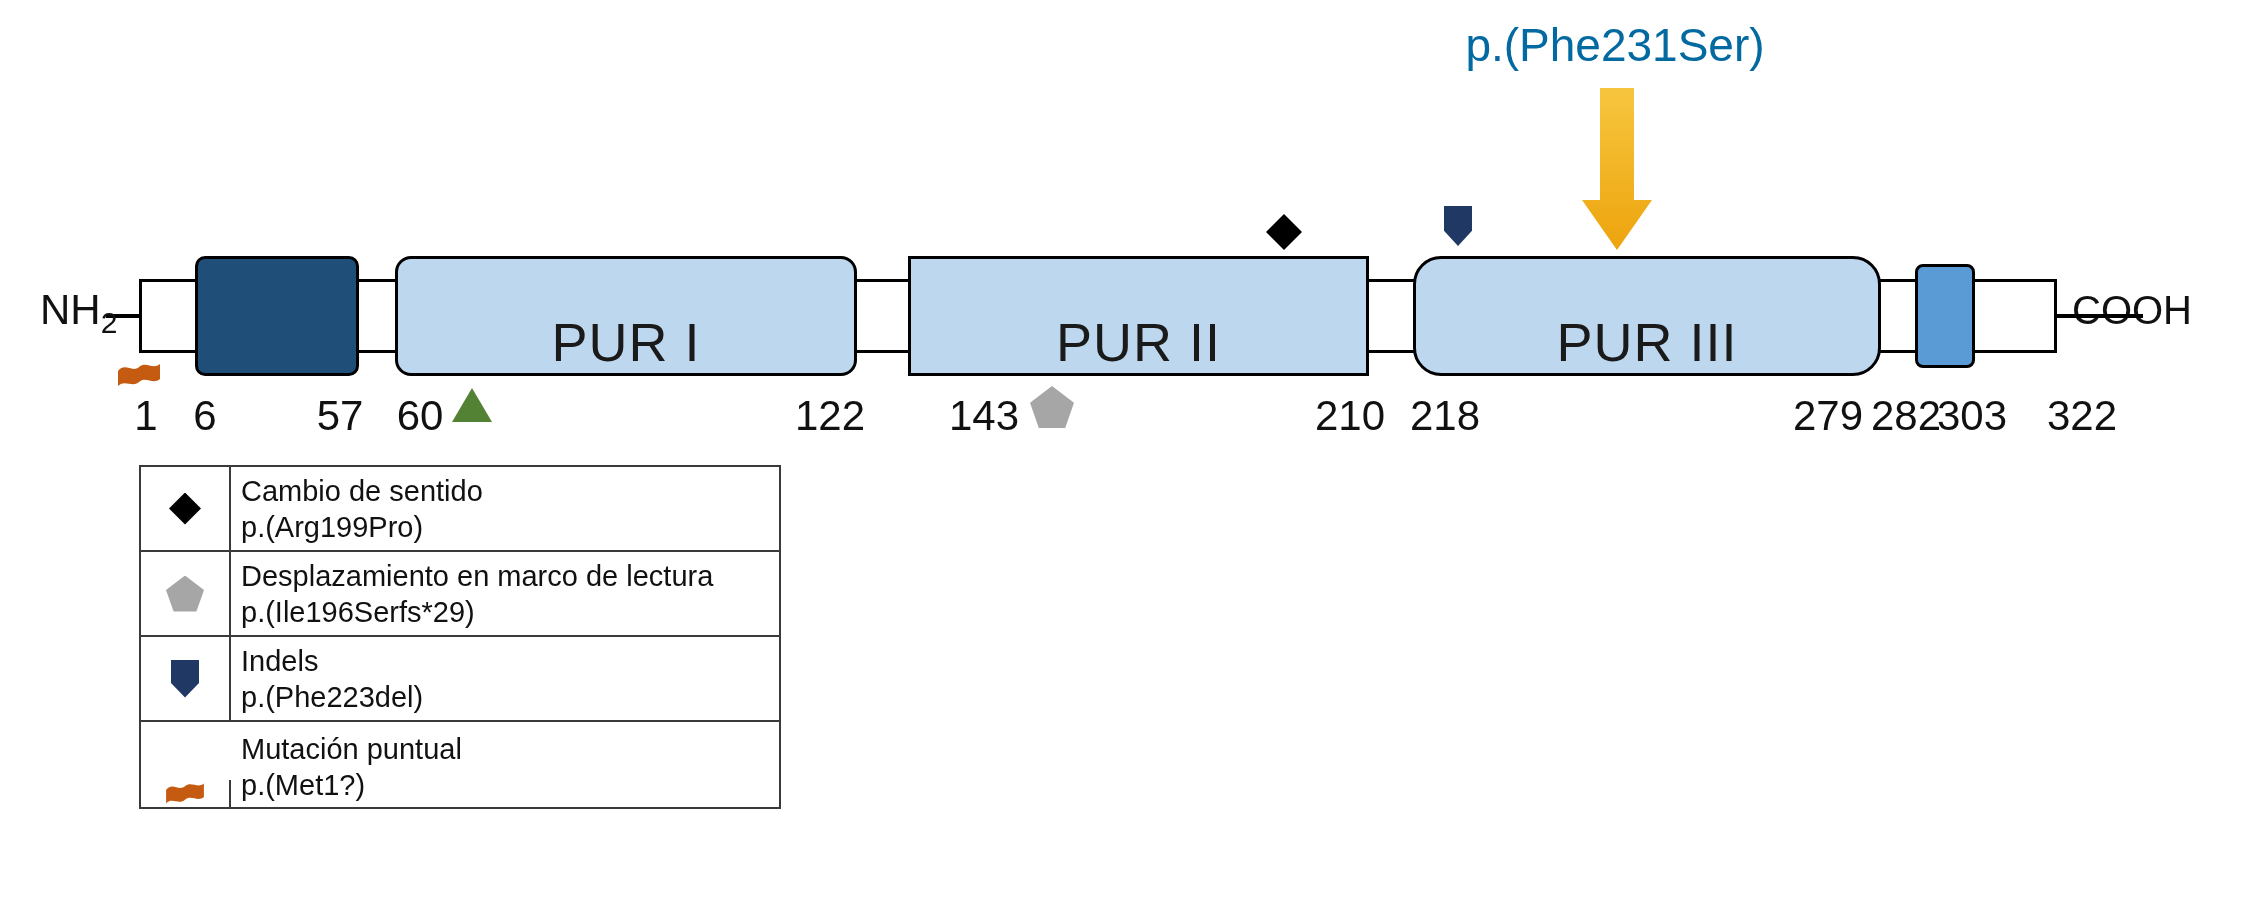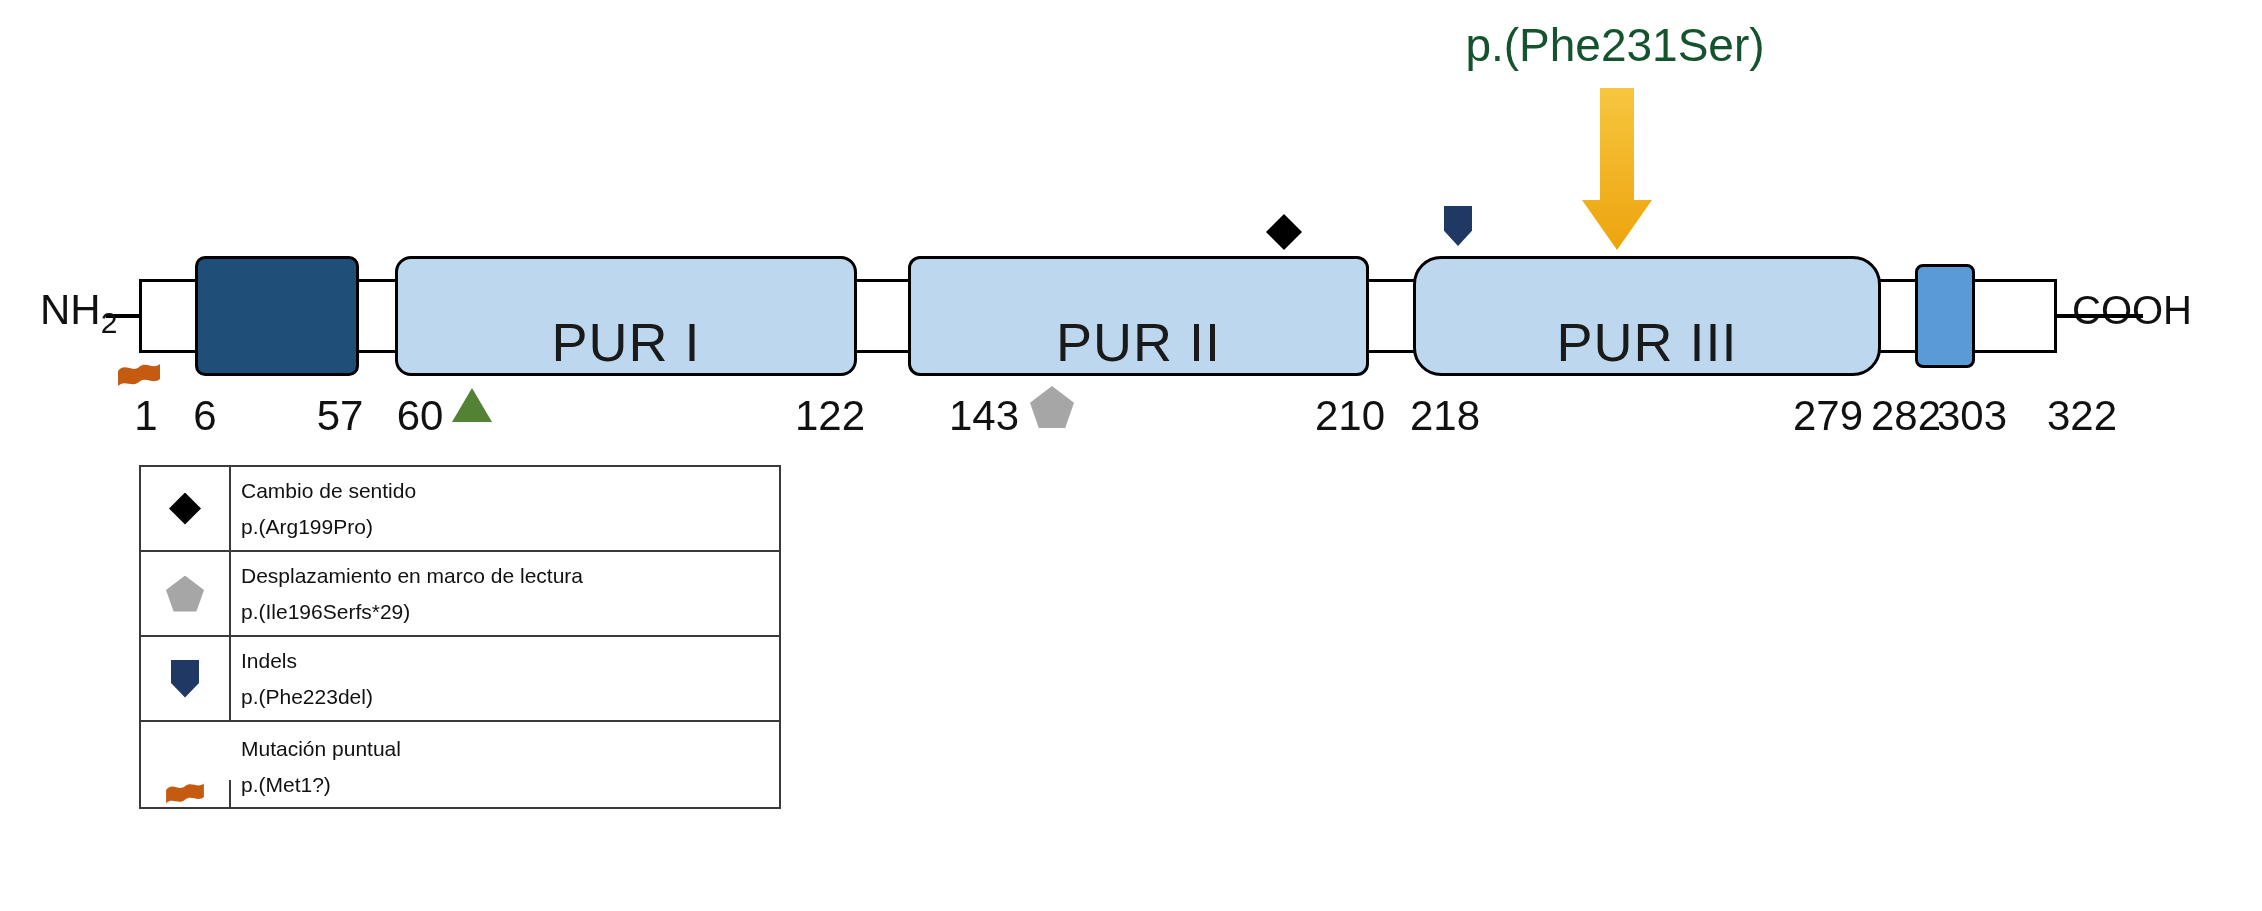--- a/index.html
+++ b/index.html
@@ -5,21 +5,21 @@
   html,body { margin:0; padding:0; background:#ffffff; }
   .stage {
     position:relative; width:2262px; height:911px; background:#ffffff;
     font-family:"Liberation Sans", sans-serif; color:#111; overflow:hidden;
   }
   .abs { position:absolute; }
 
   
   .annotation-label {
     left:1380px; top:18px; width:470px; text-align:center;
-    font-size:46px; color:#14532d;
+    font-size:46px; color:#0369a1;
   }
 
   
   .backbone {
     left:139px; top:279px; width:1918px; height:74px;
     background:#ffffff; border:3px solid #000; box-sizing:border-box;
     z-index:1;
   }
   .term-line { height:4px; background:#000; }
   .line-left  { left:106px; top:314px; width:34px; z-index:0; }
@@ -29,21 +29,21 @@
   .cooh { left:2072px; top:288px; font-size:40px; z-index:2; }
 
   
   .domain {
     box-sizing:border-box; border:3px solid #000; z-index:2;
     display:flex; align-items:flex-end; justify-content:center;
   }
   .domain-label { font-size:54px; letter-spacing:1px; color:#1a1a1a; }
   .n-box  { left:195px;  top:256px; width:164px; height:120px; background:#1F4E79; border-radius:10px; }
   .pur1   { left:395px;  top:256px; width:462px; height:120px; background:#BDD7EE; border-radius:16px; }
-  .pur2   { left:908px;  top:256px; width:461px; height:120px; background:#BDD7EE; border-radius:12px; }
+  .pur2   { left:908px;  top:256px; width:461px; height:120px; background:#BDD7EE; border-radius:0; }
   .pur3   { left:1413px; top:256px; width:468px; height:120px; background:#BDD7EE; border-radius:28px; }
   .c-box  { left:1915px; top:264px; width:60px;  height:104px; background:#5B9BD5; border-radius:8px; }
 
   
   .tick {
     position:absolute; top:392px; transform:translateX(-50%);
     font-size:42px; color:#111; white-space:nowrap; z-index:2;
   }
 
   
@@ -69,21 +69,21 @@
     border:2px solid #3a3a3a; box-sizing:border-box; background:#fff; z-index:2;
   }
   .legend-row { display:flex; height:85px; border-bottom:2px solid #3a3a3a; box-sizing:border-box; }
   .legend-row:last-child { border-bottom:none;align-items:flex-end; }
   .legend-icon-cell {
     width:90px; min-width:90px; border-right:2px solid #3a3a3a; box-sizing:border-box;
     display:flex; align-items:center; justify-content:center;
   }
   .legend-text-cell {
     flex:1; padding:4px 10px; display:flex; flex-direction:column; justify-content:center;
-    font-size:21px; line-height:36px; color:#111;
+    font-size:29px; line-height:36px; color:#111;
   }
   .li-diamond  { width:32px; height:32px; }
   .li-triangle { width:36px; height:30px; }
   .li-pentagon { width:38px; height:36px; }
   .li-shield   { width:28px; height:38px; }
 </style>
 </head>
 <body>
 
 <div class="stage">

